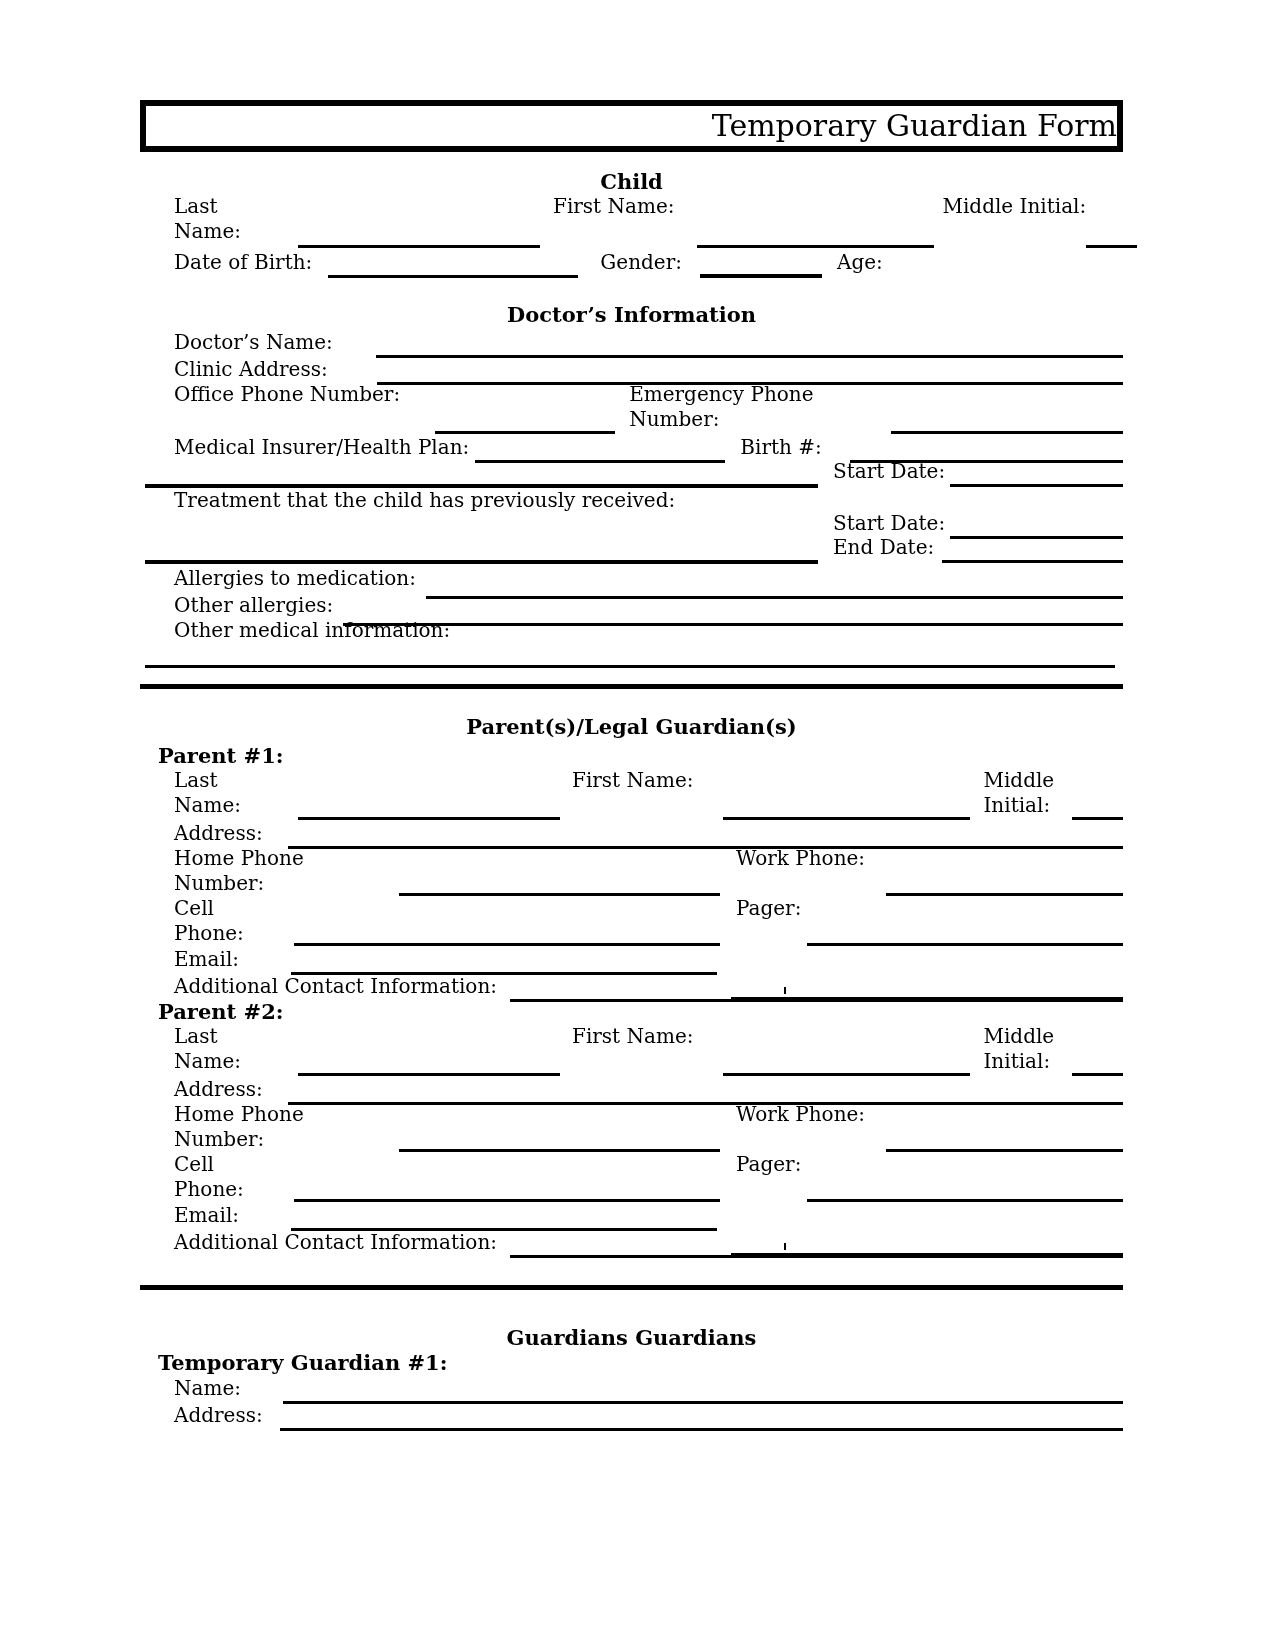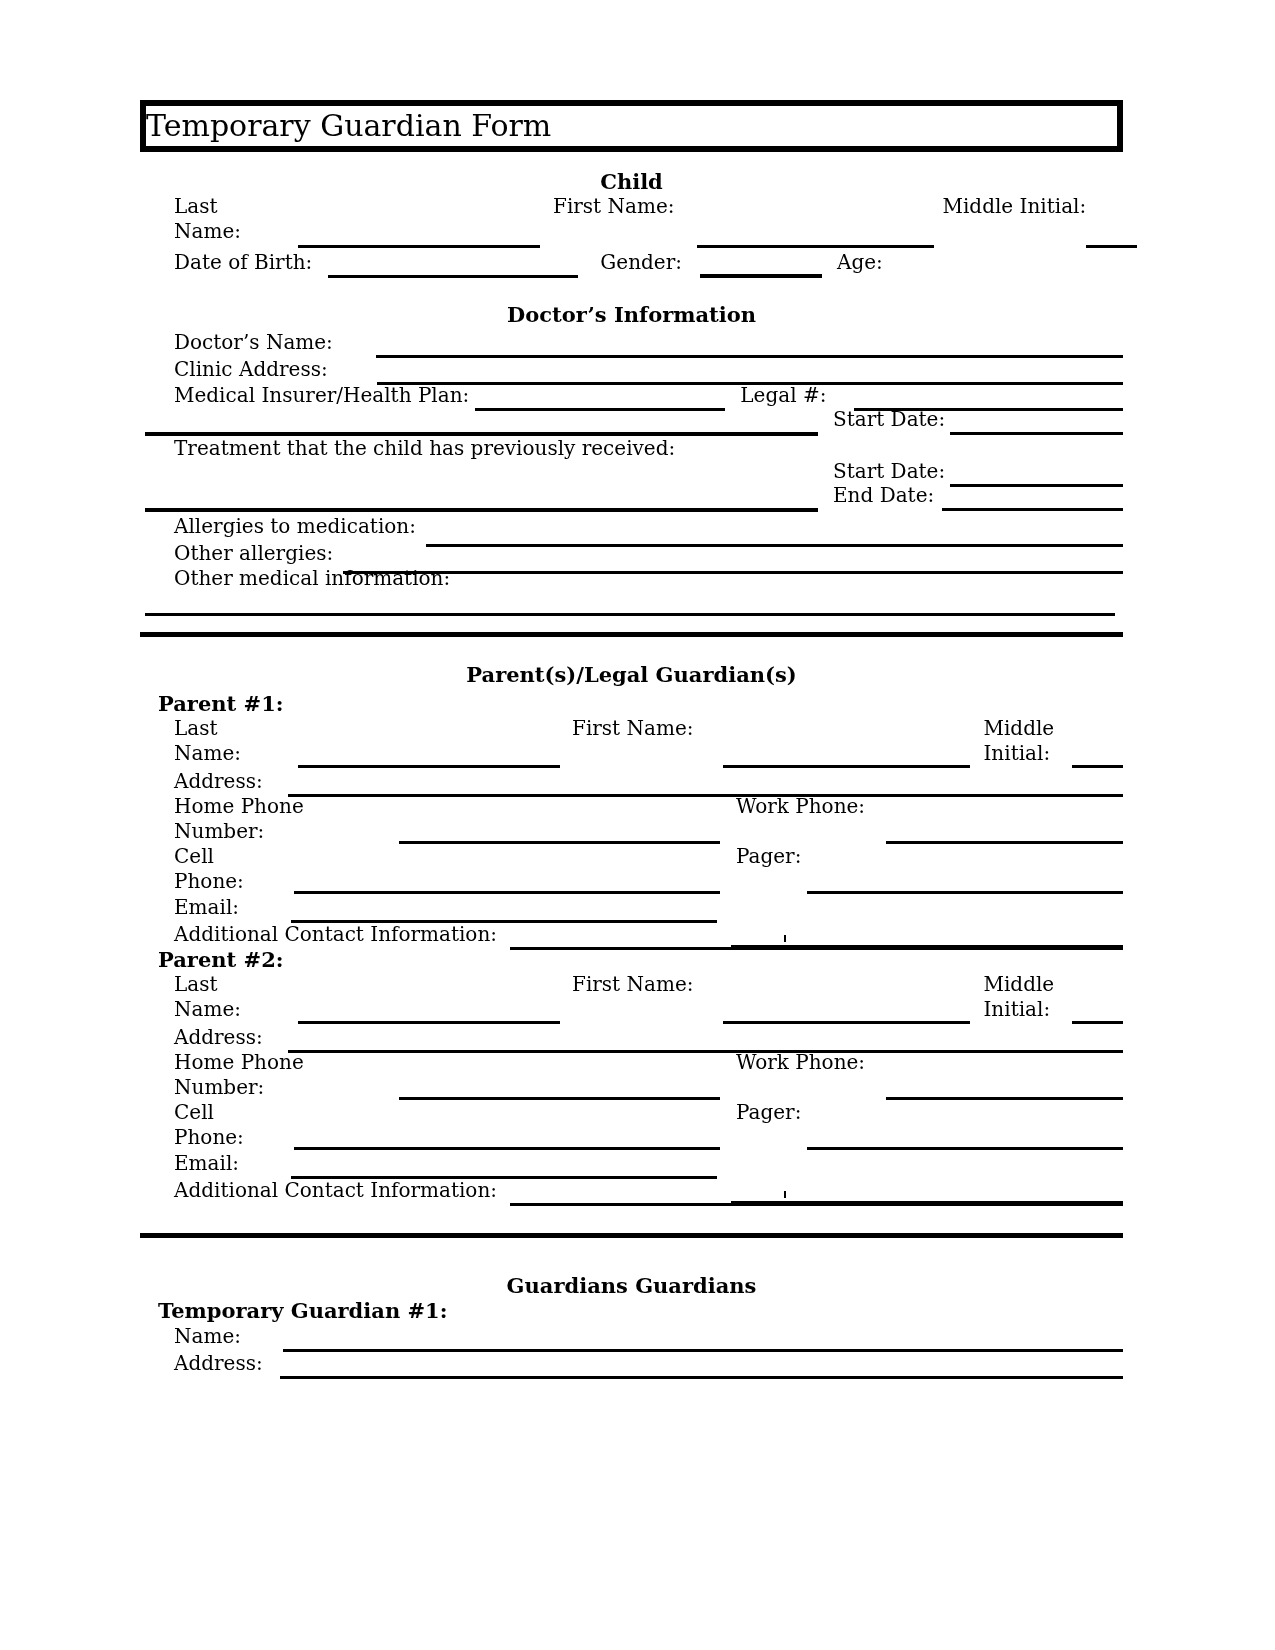--- a/index.html
+++ b/index.html
@@ -1,20 +1,20 @@
 <!DOCTYPE html>
 <html><head>
 <meta charset="utf-8">
 <style>
   html,body{margin:0;padding:0;background:#e8e8e8;}
   .page{width:1275px;height:1650px;background:#fff;position:relative;margin:0 auto;
         font-family:"DejaVu Serif","Liberation Serif",serif;font-size:20px;line-height:25px;color:#000;}
   .content{position:absolute;left:140px;top:0;width:983px;}
   .titlebox{margin-top:100px;border:6px solid #000;height:40px;line-height:40px;
-            text-align:left;font-size:30px;}
+            text-align:right;font-size:30px;}
   .sechead{text-align:center;font-weight:bold;font-size:21px;line-height:24px;}
   .subhead{font-weight:bold;font-size:21px;line-height:25px;margin-left:18px;}
   .row1h{display:flex;align-items:flex-end;}
   .row2h{display:flex;}
   .row2h .lbl{align-self:flex-start;}
   .row2h .line{align-self:flex-end;}
   .lbl{flex:0 0 auto;}
   .nw{white-space:nowrap;}
   .line{height:0;border-bottom:3px solid #000;flex:0 0 auto;}
   .t4{border-bottom-width:4px;}
@@ -64,25 +64,31 @@
     <div class="row1h" style="height:25px;margin-top:3px;">
       <span class="lbl nw ml18">Doctor’s Name:</span>
       <span class="line fill drop3" style="margin-left:43px;"></span>
     </div>
 
     <div class="row1h" style="height:27px;">
       <span class="lbl nw ml18">Clinic Address:</span>
       <span class="line fill drop3" style="margin-left:49px;"></span>
     </div>
 
+    <div class="row2h" style="height:52px;">
+      <span class="lbl nw ml18">Office Phone Number:</span>
+      <span class="line" style="margin-left:35px;width:180px;"></span>
+      <span class="lbl" style="margin-left:14px;width:200px;">Emergency Phone Number:</span>
+      <span class="line fill" style="margin-left:62px;"></span>
+    </div>
 
     <div class="row1h" style="height:26px;">
       <span class="lbl nw ml18">Medical Insurer/Health Plan:</span>
       <span class="line drop3" style="margin-left:6px;width:250px;"></span>
-      <span class="lbl nw" style="margin-left:15px;">Legal #:</span>
+      <span class="lbl nw" style="margin-left:15px;">Birth #:</span>
       <span class="line fill drop3" style="margin-left:28px;"></span>
     </div>
 
     <div class="treat">
       <div class="row1h" style="height:24px;padding-left:693px;">
         <span class="lbl nw">Start Date:</span>
         <span class="line fill drop3" style="margin-left:5px;"></span>
       </div>
       <div class="bigline"></div>
     </div>

